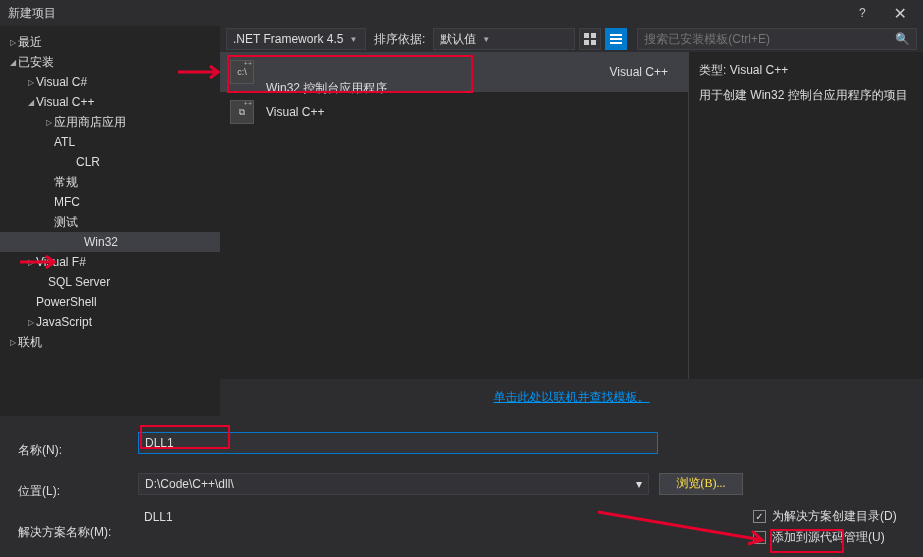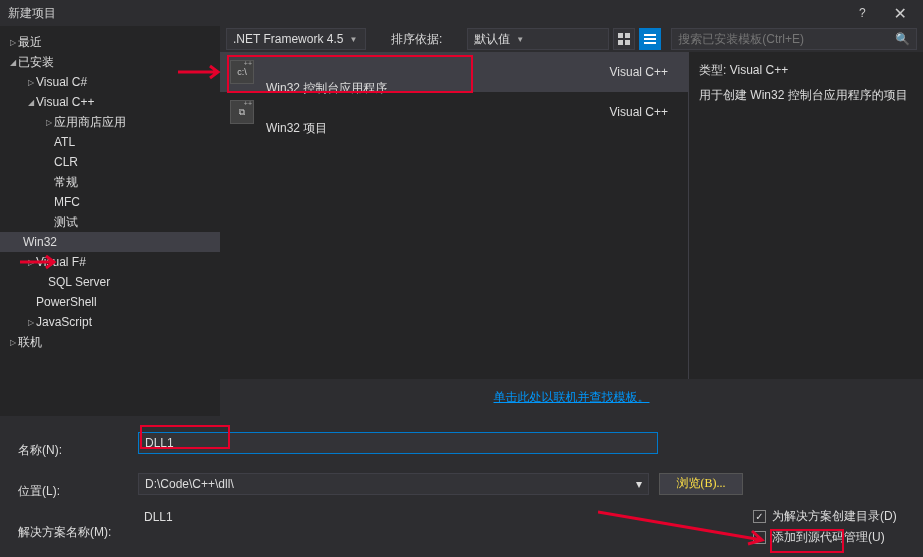--- a/index.html
+++ b/index.html
@@ -10,21 +10,21 @@
 .titlebar .close { font-size: 16px; color: #ccc; cursor: pointer; padding: 0 8px; }
 .content { display: flex; height: 390px; }
 .sidebar { width: 220px; background: #252526; padding: 6px 0; overflow-y: auto; }
 .tree-item { display: flex; align-items: center; padding: 2px 8px; cursor: pointer; color: #ddd; font-size: 12px; height: 20px; }
 .tree-item.selected { background: #3f3f46; }
 .arrow { width: 10px; font-size: 8px; color: #aaa; display: inline-block; text-align: center; }
 .main { flex: 1; display: flex; flex-direction: column; }
 .toolbar { height: 26px; display: flex; align-items: center; padding: 4px 6px; gap: 4px; background: #2d2d30; }
 .combo { background: #333337; border: 1px solid #3f3f46; color: #ddd; height: 22px; padding: 0 6px; display: flex; align-items: center; font-size: 12px; }
 .combo .drop { margin-left: 6px; font-size: 8px; color: #aaa; }
-.toolbar-label { color: #ddd; margin: 0 21px; }
+.toolbar-label { color: #ddd; margin: 0 4px; }
 .view-btn { width: 22px; height: 22px; border: 1px solid #3f3f46; background: #333337; display: flex; align-items: center; justify-content: center; cursor: pointer; }
 .view-btn.active { background: #007acc; border-color: #007acc; }
 .search-box { flex: 1; background: #333337; border: 1px solid #3f3f46; height: 22px; display: flex; align-items: center; padding: 0 6px; margin-left: 6px; }
 .search-box input { background: transparent; border: none; color: #6d6d6d; flex: 1; outline: none; font-size: 12px; }
 .search-box .srch-icon { color: #888; font-size: 12px; }
 .template-area { flex: 1; display: flex; }
 .template-list { flex: 1; background: #252526; }
 .template-row { display: flex; align-items: center; padding: 8px 10px; height: 40px; cursor: pointer; }
 .template-row.selected { background: #3f3f46; }
 .tpl-icon { width: 24px; height: 24px; background: #414141; border: 1px solid #555; margin-right: 12px; display: flex; align-items: center; justify-content: center; font-size: 9px; color: #ccc; position: relative; }
@@ -80,33 +80,33 @@
         <span class="arrow">◢</span>
         <span>Visual C++</span>
       </div>
     <div class="tree-item" style="padding-left:44px">
         <span class="arrow">▷</span>
         <span>应用商店应用</span>
       </div>
     <div class="tree-item" style="padding-left:54px">
         <span>ATL</span>
       </div>
-    <div class="tree-item" style="padding-left:54px">
+    <div class="tree-item" style="padding-left:76px">
         <span>CLR</span>
       </div>
     <div class="tree-item" style="padding-left:54px">
         <span>常规</span>
       </div>
     <div class="tree-item" style="padding-left:54px">
         <span>MFC</span>
       </div>
     <div class="tree-item" style="padding-left:54px">
         <span>测试</span>
       </div>
-    <div class="tree-item selected" style="padding-left:23px">
+    <div class="tree-item selected" style="padding-left:84px">
         <span>Win32</span>
       </div>
     <div class="tree-item" style="padding-left:26px">
         <span class="arrow">▷</span>
         <span>Visual F#</span>
       </div>
     <div class="tree-item" style="padding-left:48px">
         <span>SQL Server</span>
       </div>
     <div class="tree-item" style="padding-left:36px">
@@ -155,21 +155,20 @@
     </div>
     <div class="template-area">
       <div class="template-list">
         <div class="template-row selected">
           <div class="tpl-icon">c:\</div>
           <span class="tpl-name">Win32 控制台应用程序</span>
           <span class="tpl-lang">Visual C++</span>
         </div>
         <div class="template-row">
           <div class="tpl-icon">⧉</div>
-          <span class="tpl-name">Win32 项目</span>
           <span class="tpl-lang">Visual C++</span>
         </div>
       </div>
       <div class="desc-panel">
         <div class="desc-line"><span>类型:</span>&nbsp;<span>Visual C++</span></div>
         <div class="desc-line">用于创建  Win32 控制台应用程序的项目</div>
       </div>
     </div>
     <div class="online-link">
       <a>单击此处以联机并查找模板。</a>

